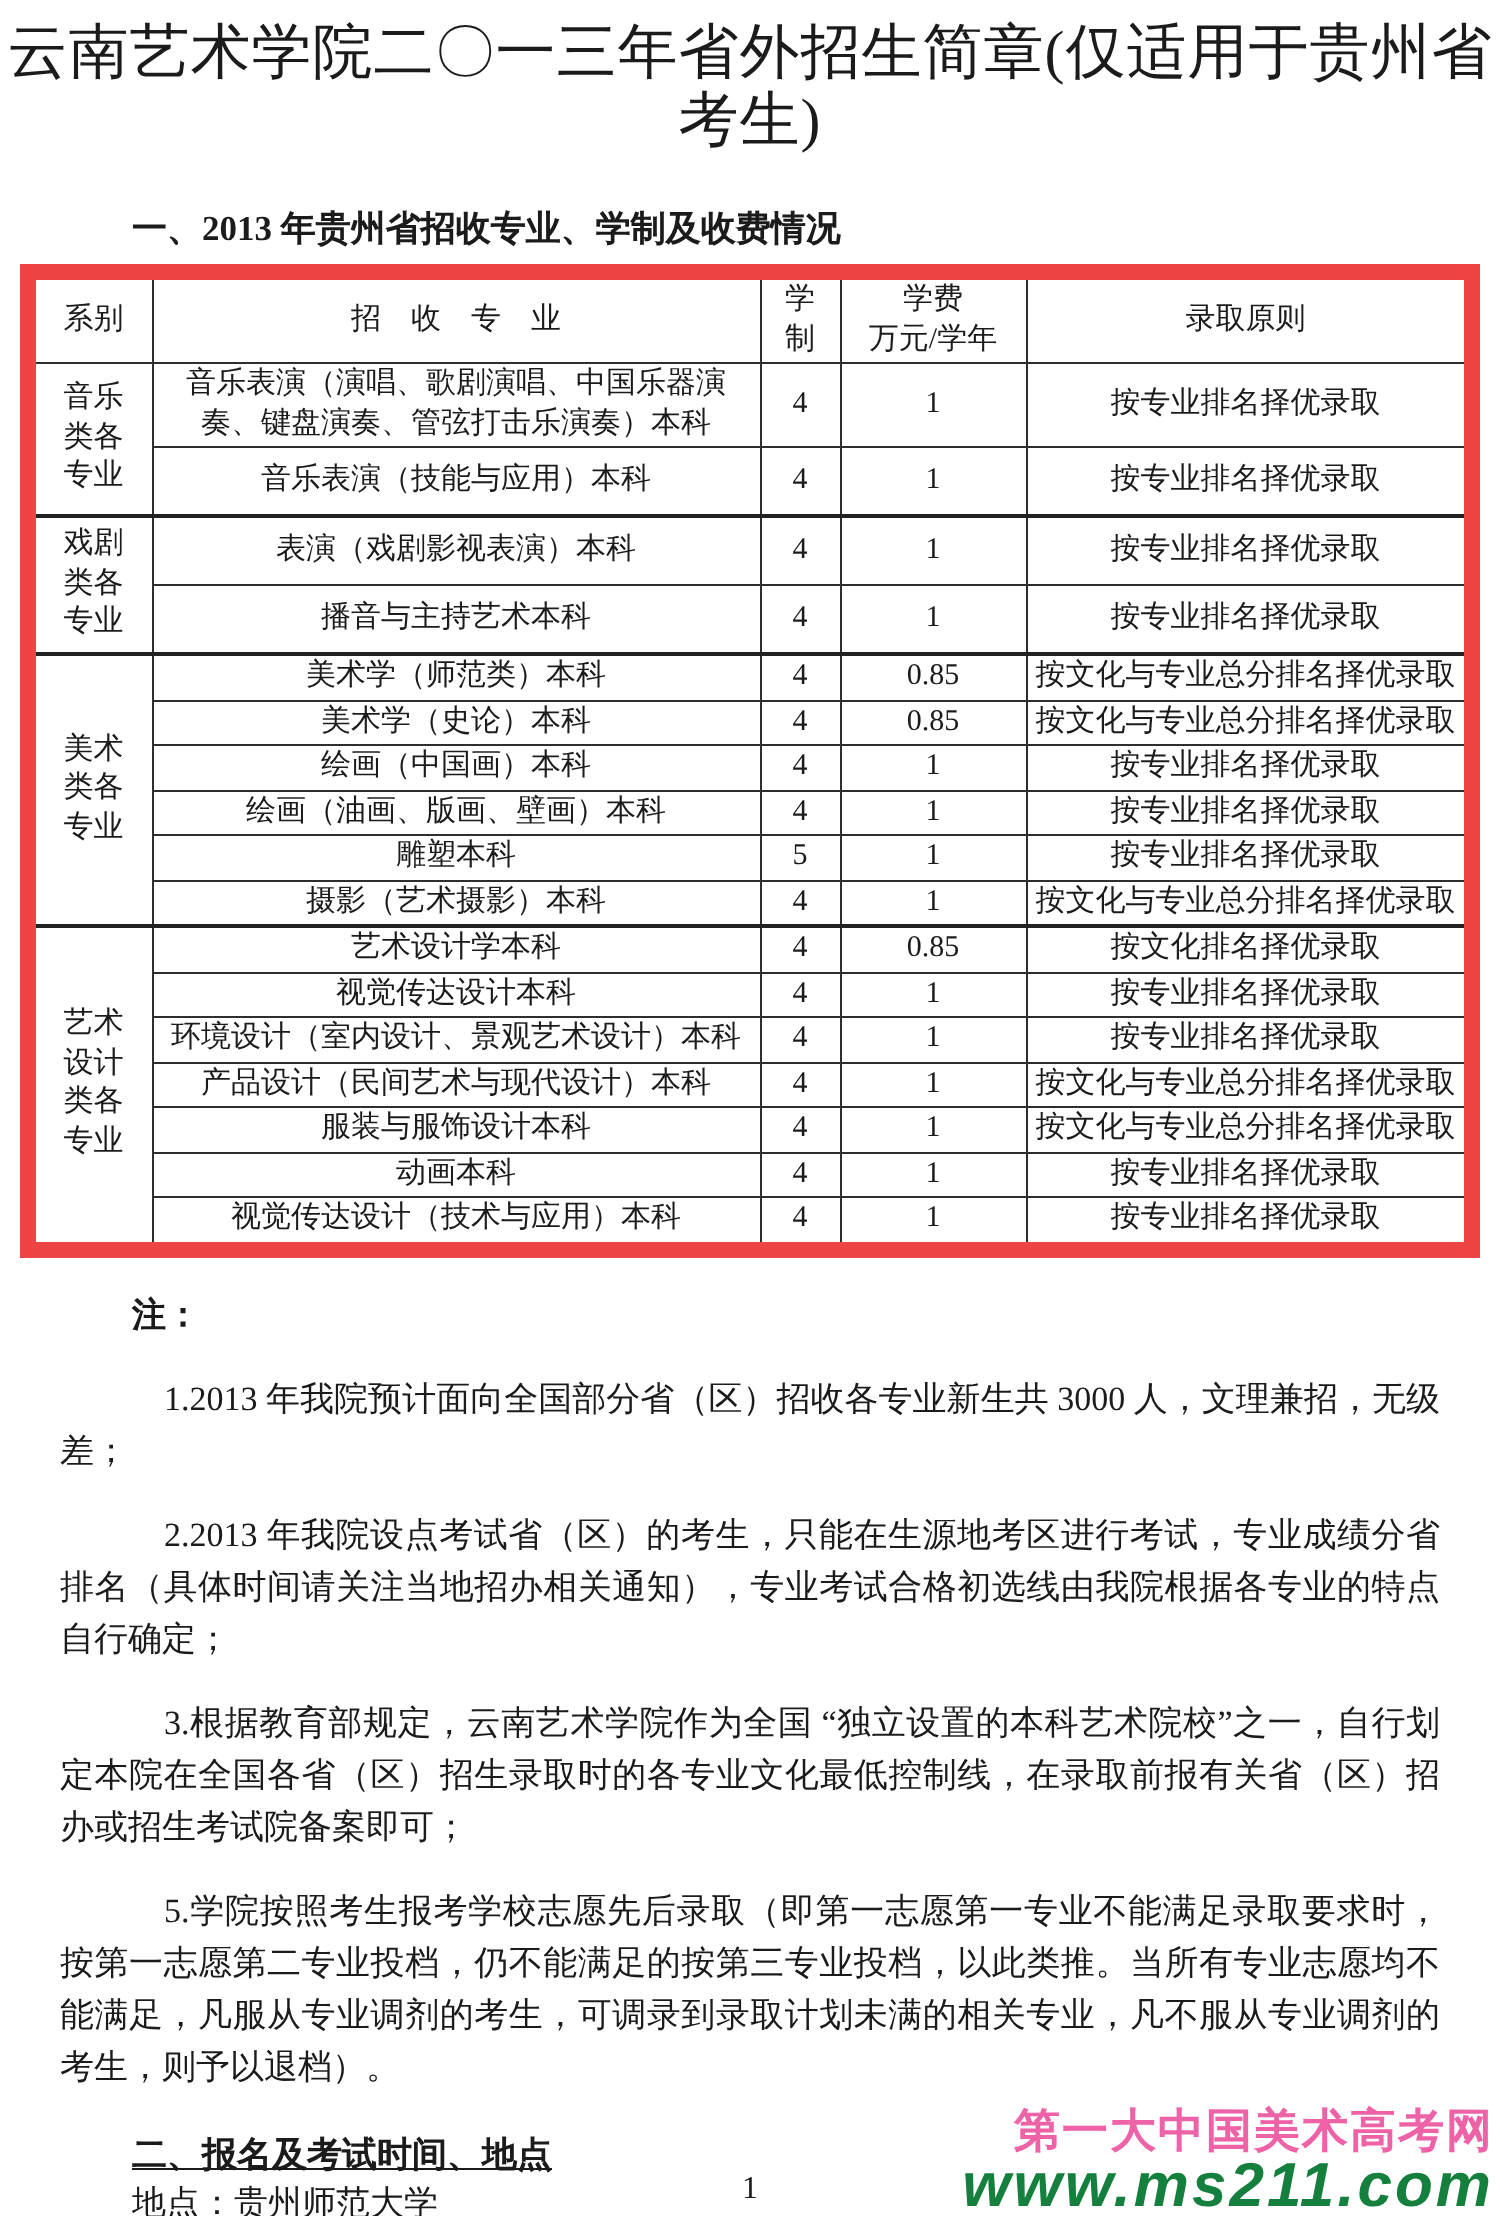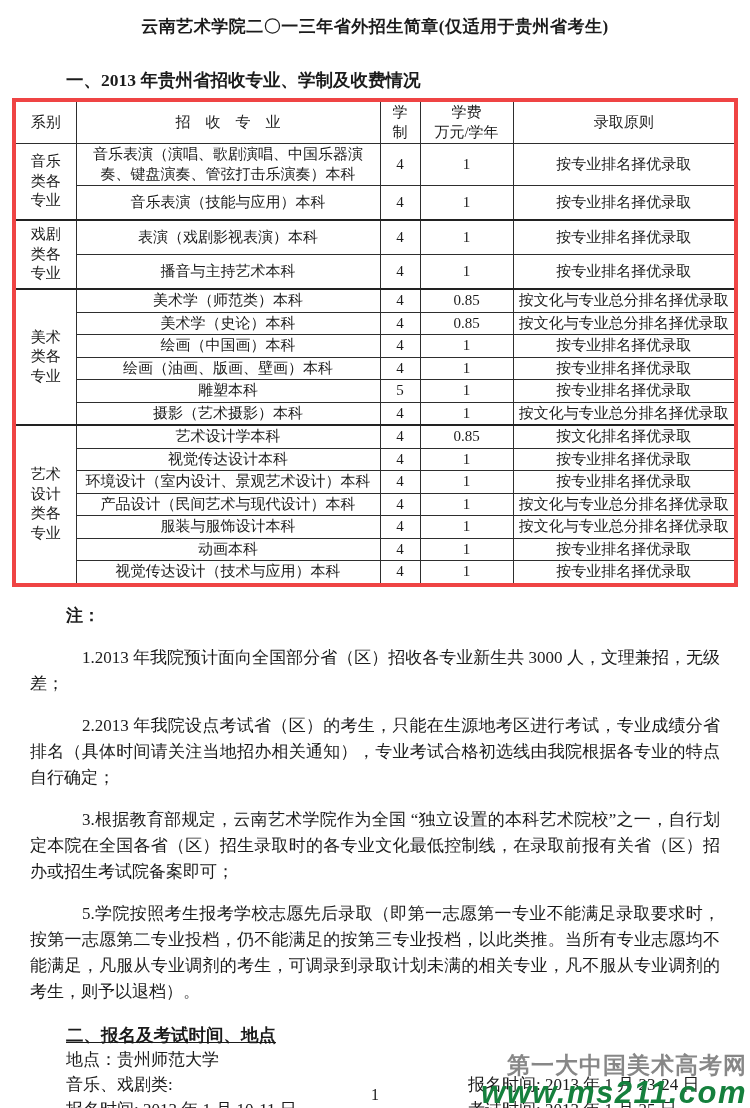--- a/index.html
+++ b/index.html
@@ -3,32 +3,32 @@
 <meta charset="utf-8">
 <style>
   html,body { margin:0; padding:0; background:#ffffff; }
   .page {
     position:relative; width:750px; height:1108px; overflow:hidden;
     background:#ffffff; color:#1b1b1b;
     font-family:"Liberation Serif","DejaVu Serif",serif;
   }
   .doc-title {
     margin:0; padding-top:10px; text-align:center;
-    font-size:17px; font-weight:bold; letter-spacing:0.5px; line-height:34px;
+    font-size:30px; font-weight:normal; letter-spacing:0.5px; line-height:34px;
   }
   .sec-heading {
     margin:0 14px; padding-left:52px;
     font-size:17.5px; font-weight:bold; line-height:24px;
   }
   #sec1-heading { margin-top:24px; margin-bottom:6px; }
 
   
   table.adm {
     width:722px; margin:0 auto; border-collapse:collapse; table-layout:fixed;
-    font-size:15px; border:4px solid #ef4444;
+    font-size:15px; border:8px solid #ef4444;
   }
   table.adm th, table.adm td {
     border:1px solid #2e2e2e; text-align:center; vertical-align:middle;
     padding:1px 3px; line-height:1.3; overflow:hidden;
   }
   table.adm thead th { height:38px; font-weight:normal; }
   .pre { white-space:pre-line; }
   td.group-cell { white-space:pre-line; line-height:1.55; font-size:15px; }
   tr.group-start td { border-top:2px solid #222; }
   tr.tall td { height:31px; }
@@ -226,17 +226,17 @@
     </div>
     <div class="col-right">
       <div class="col-line">报名时间: 2013 年 1 月 23-24 日</div>
       <div class="col-line">考试时间: 2013 年 1 月 25 日</div>
     </div>
   </div>
 
   <div class="page-num">1</div>
 
   <div class="watermark">
-    <div class="wm-line1" style="color: #737373;">第一大中国美术高考网</div>
+    <div class="wm-line1" style="color: #ec4899;">第一大中国美术高考网</div>
     <div class="wm-line2" style="color: #15803d; font-style: italic;">www.ms211.com</div>
   </div>
 
 </div>
 
 </body></html>

